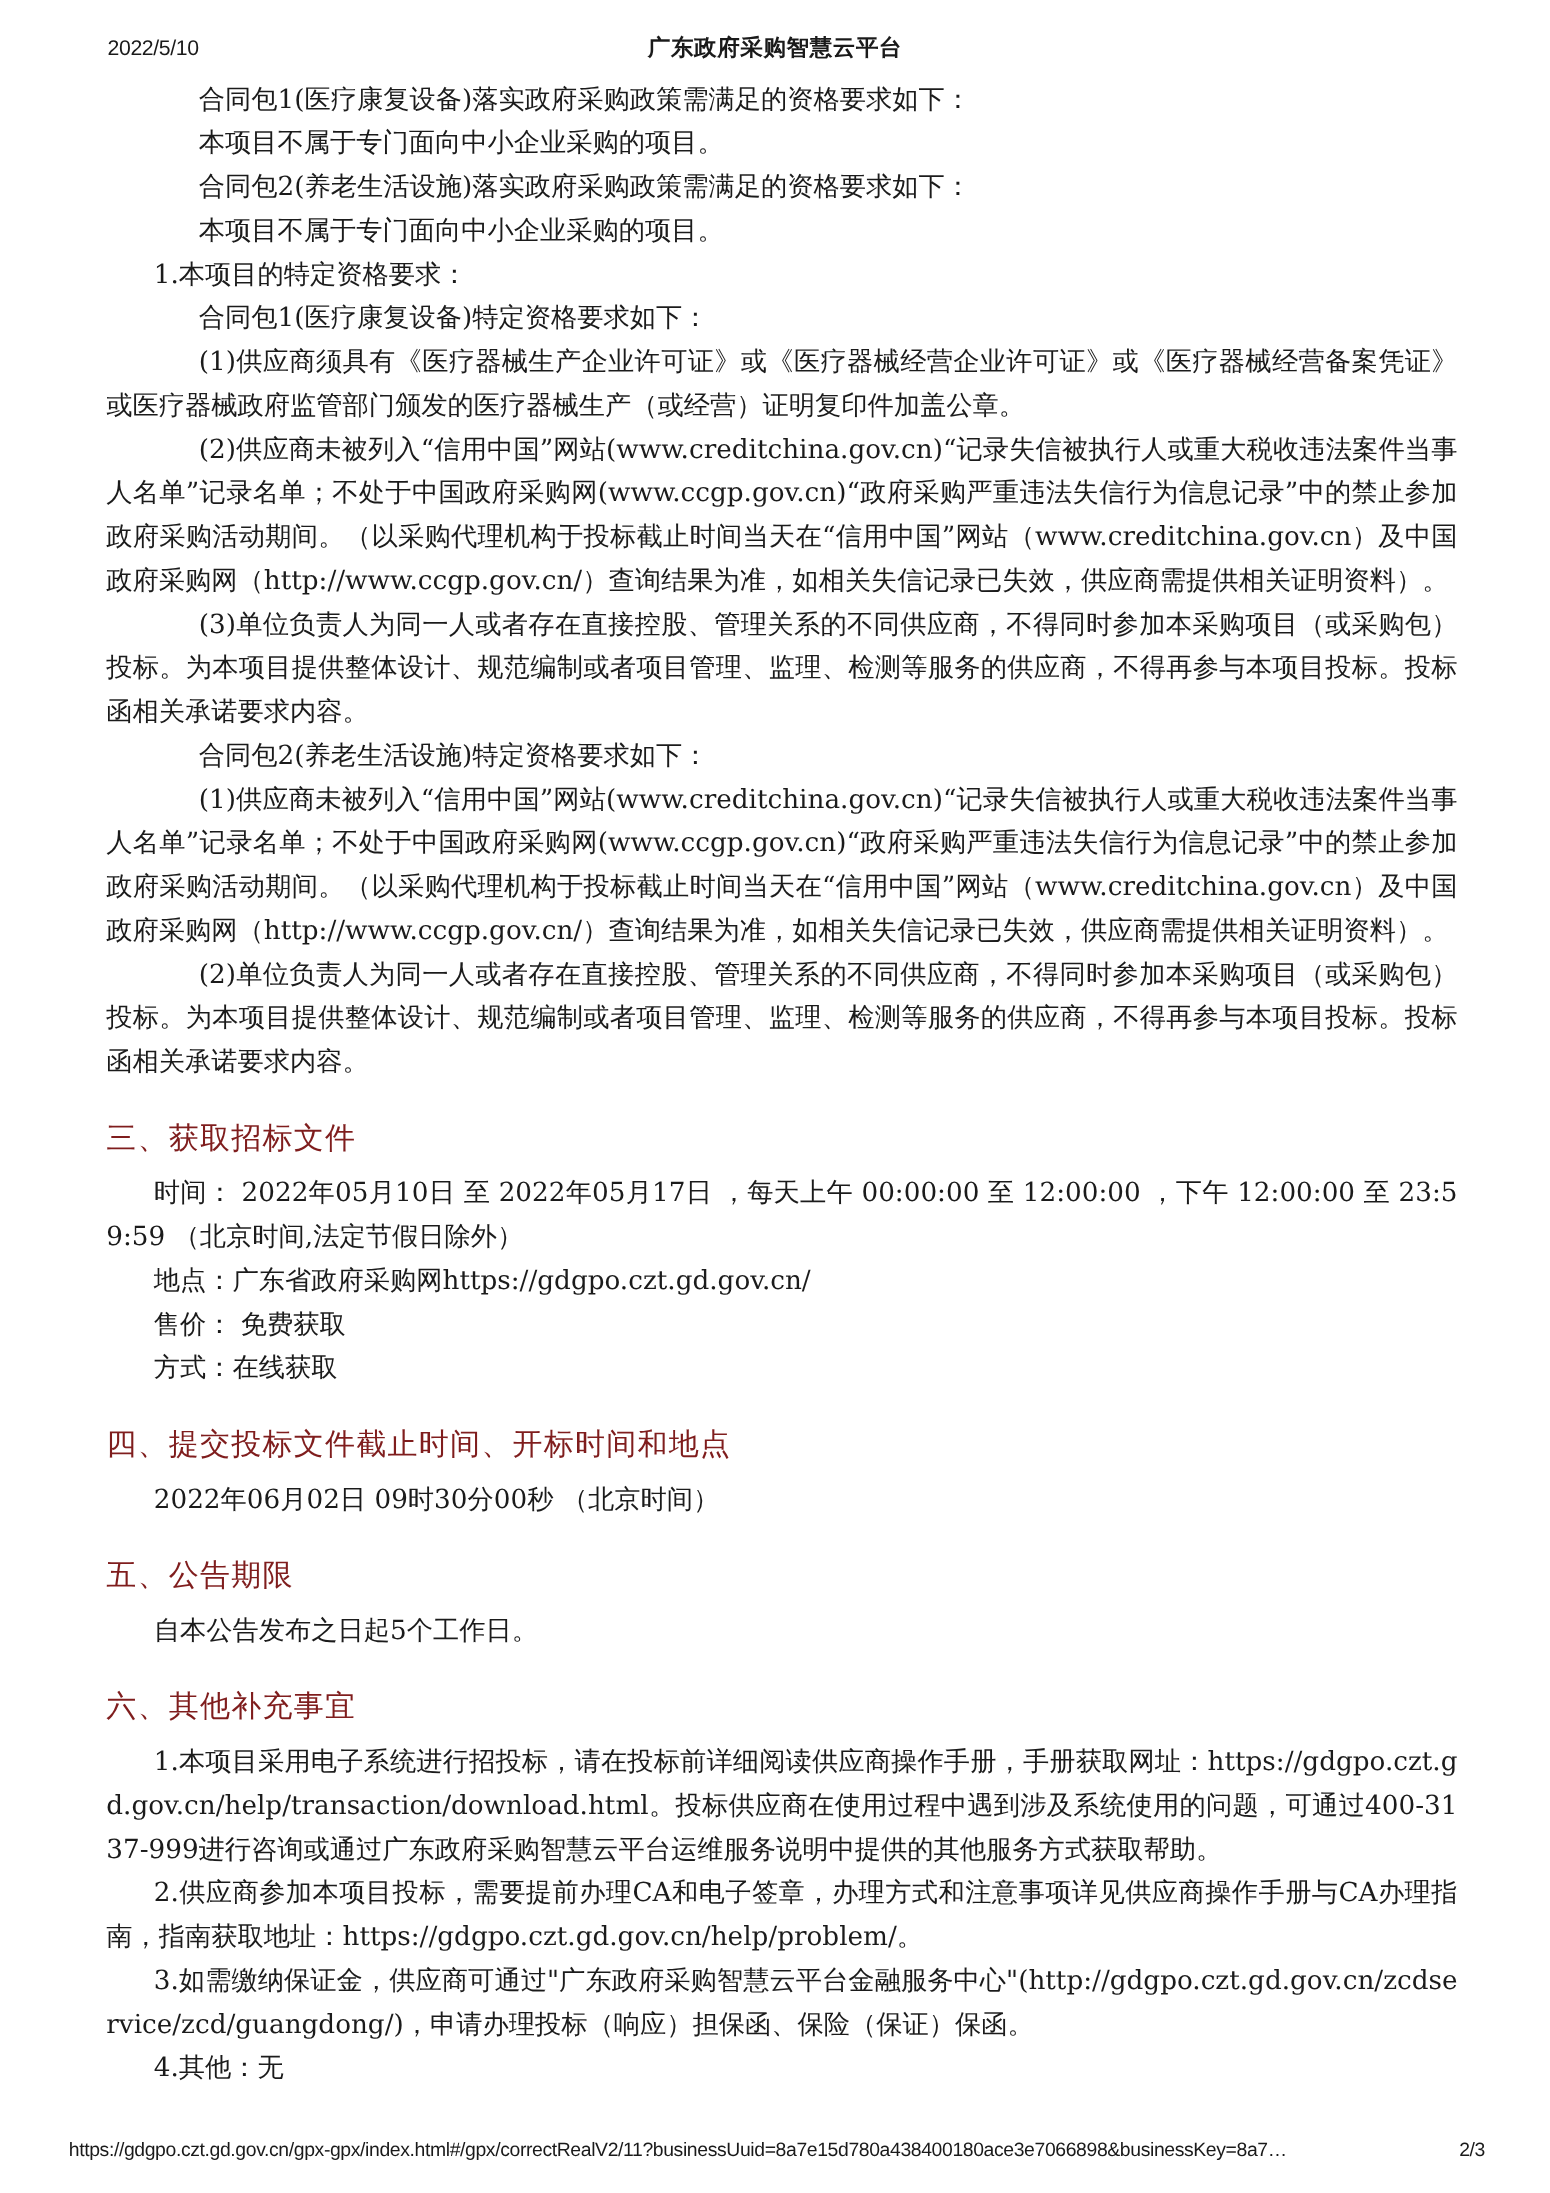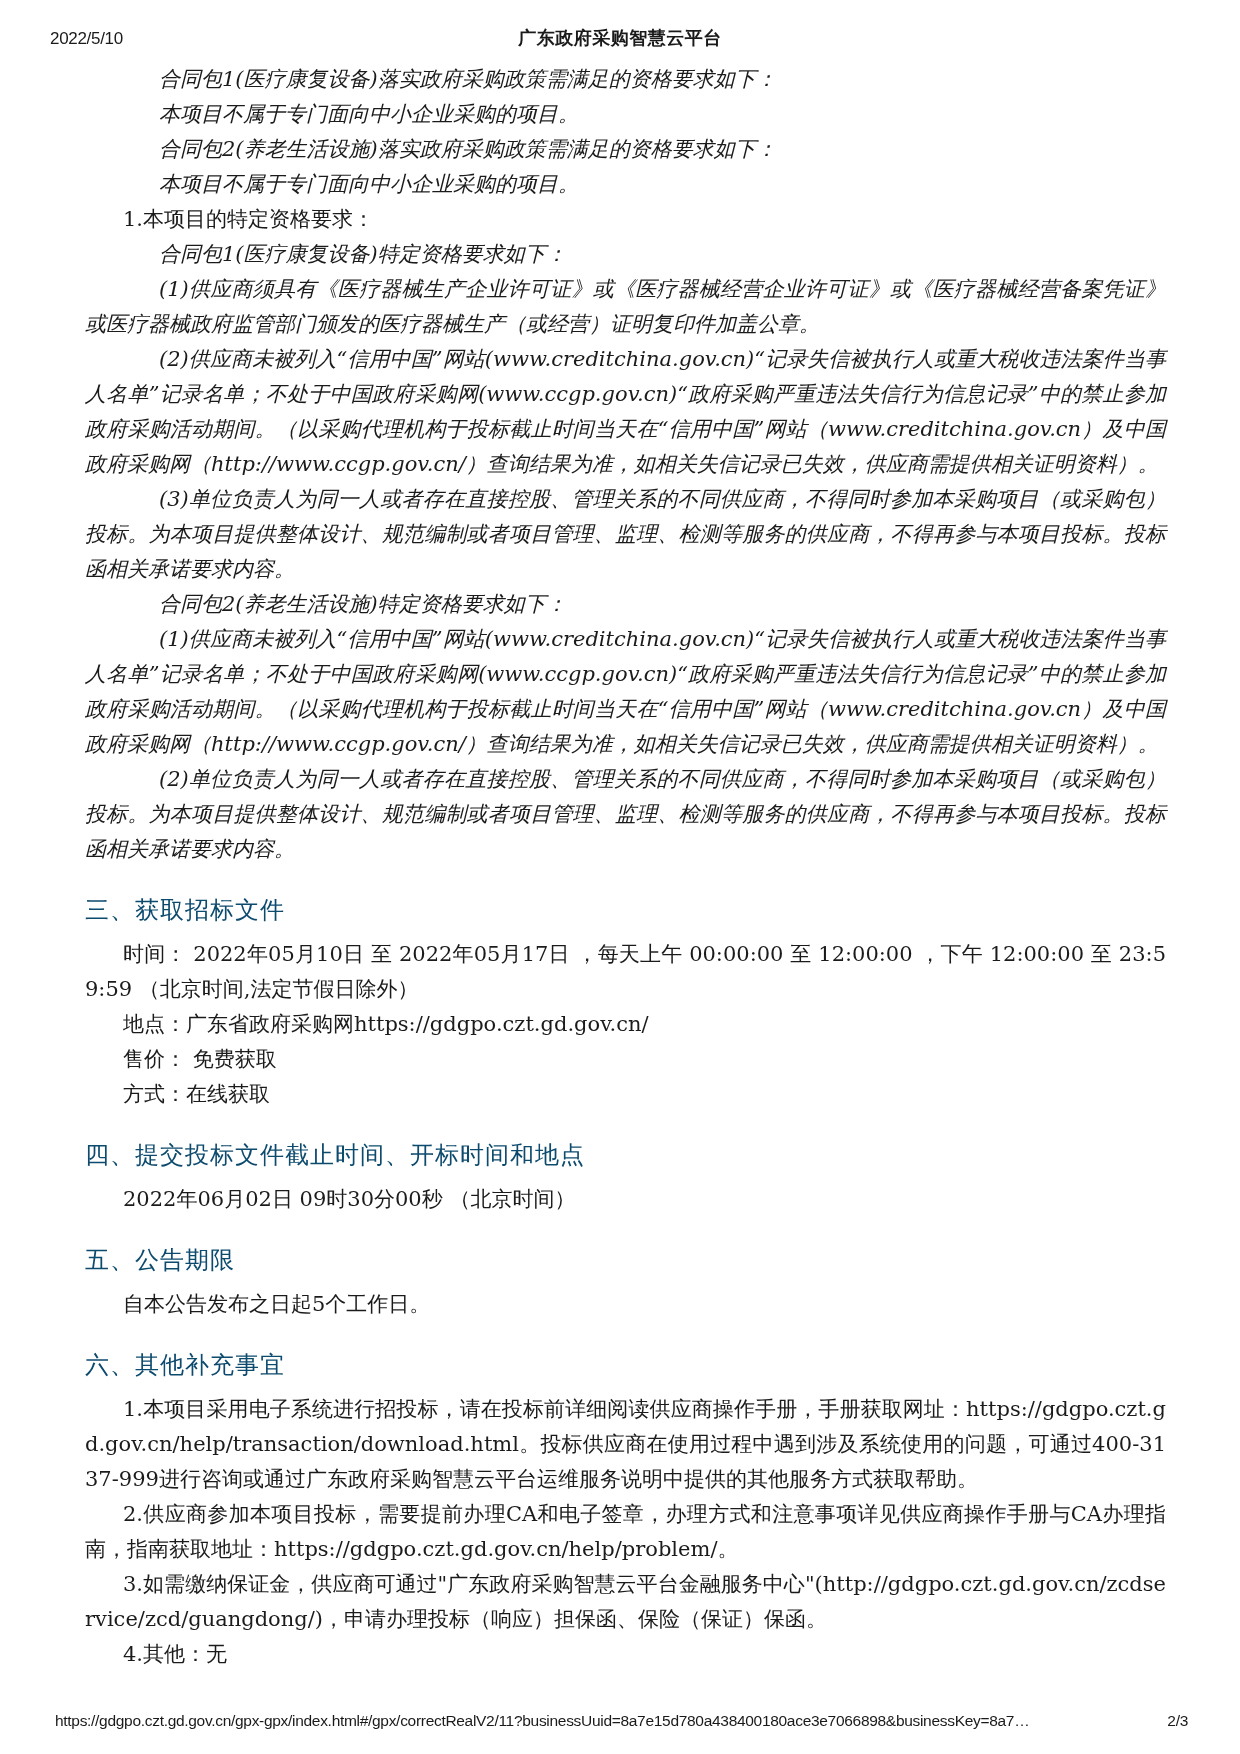--- a/index.html
+++ b/index.html
@@ -18,44 +18,44 @@
   }
   
   .print-header {
     display: grid;
     grid-template-columns: 1fr auto 1fr;
     align-items: baseline;
     padding: 26px 50px 0 50px;
     font-family: "Liberation Sans", sans-serif;
     color: #1a1a1a;
   }
-  .hdate  { font-size: 17px; letter-spacing: -0.3px; justify-self: start; }
+  .hdate  { font-size: 17px; letter-spacing: -0.3px; justify-self: start; margin-left: 36px; }
   .htitle { font-size: 18px; font-weight: 600; justify-self: center; letter-spacing: 0.5px; }
   .hspacer { justify-self: end; }
 
   
   .doc {
     padding: 12px 74px 0 85px;
     font-size: 21px;
     line-height: 35px;
     text-align: justify;
     word-break: break-all;
   }
   .doc p { margin: 0; }
-  .pw { text-indent: 74px; font-style: italic; }   
+  .pw { text-indent: 74px; }   
   .pn { text-indent: 38px; }   
   .bh {
     font-size: 24px;
     font-weight: 500;
     line-height: 34px;
     margin: 26px 0 10px 0;
     text-indent: 0;
     text-align: left;
     letter-spacing: 1px;
-    color: #0c4a6e;
+    color: #7f1d1d;
   }
 
   
   .print-footer {
     position: absolute;
     left: 55px;
     right: 52px;
     bottom: 24px;
     display: flex;
     justify-content: space-between;

